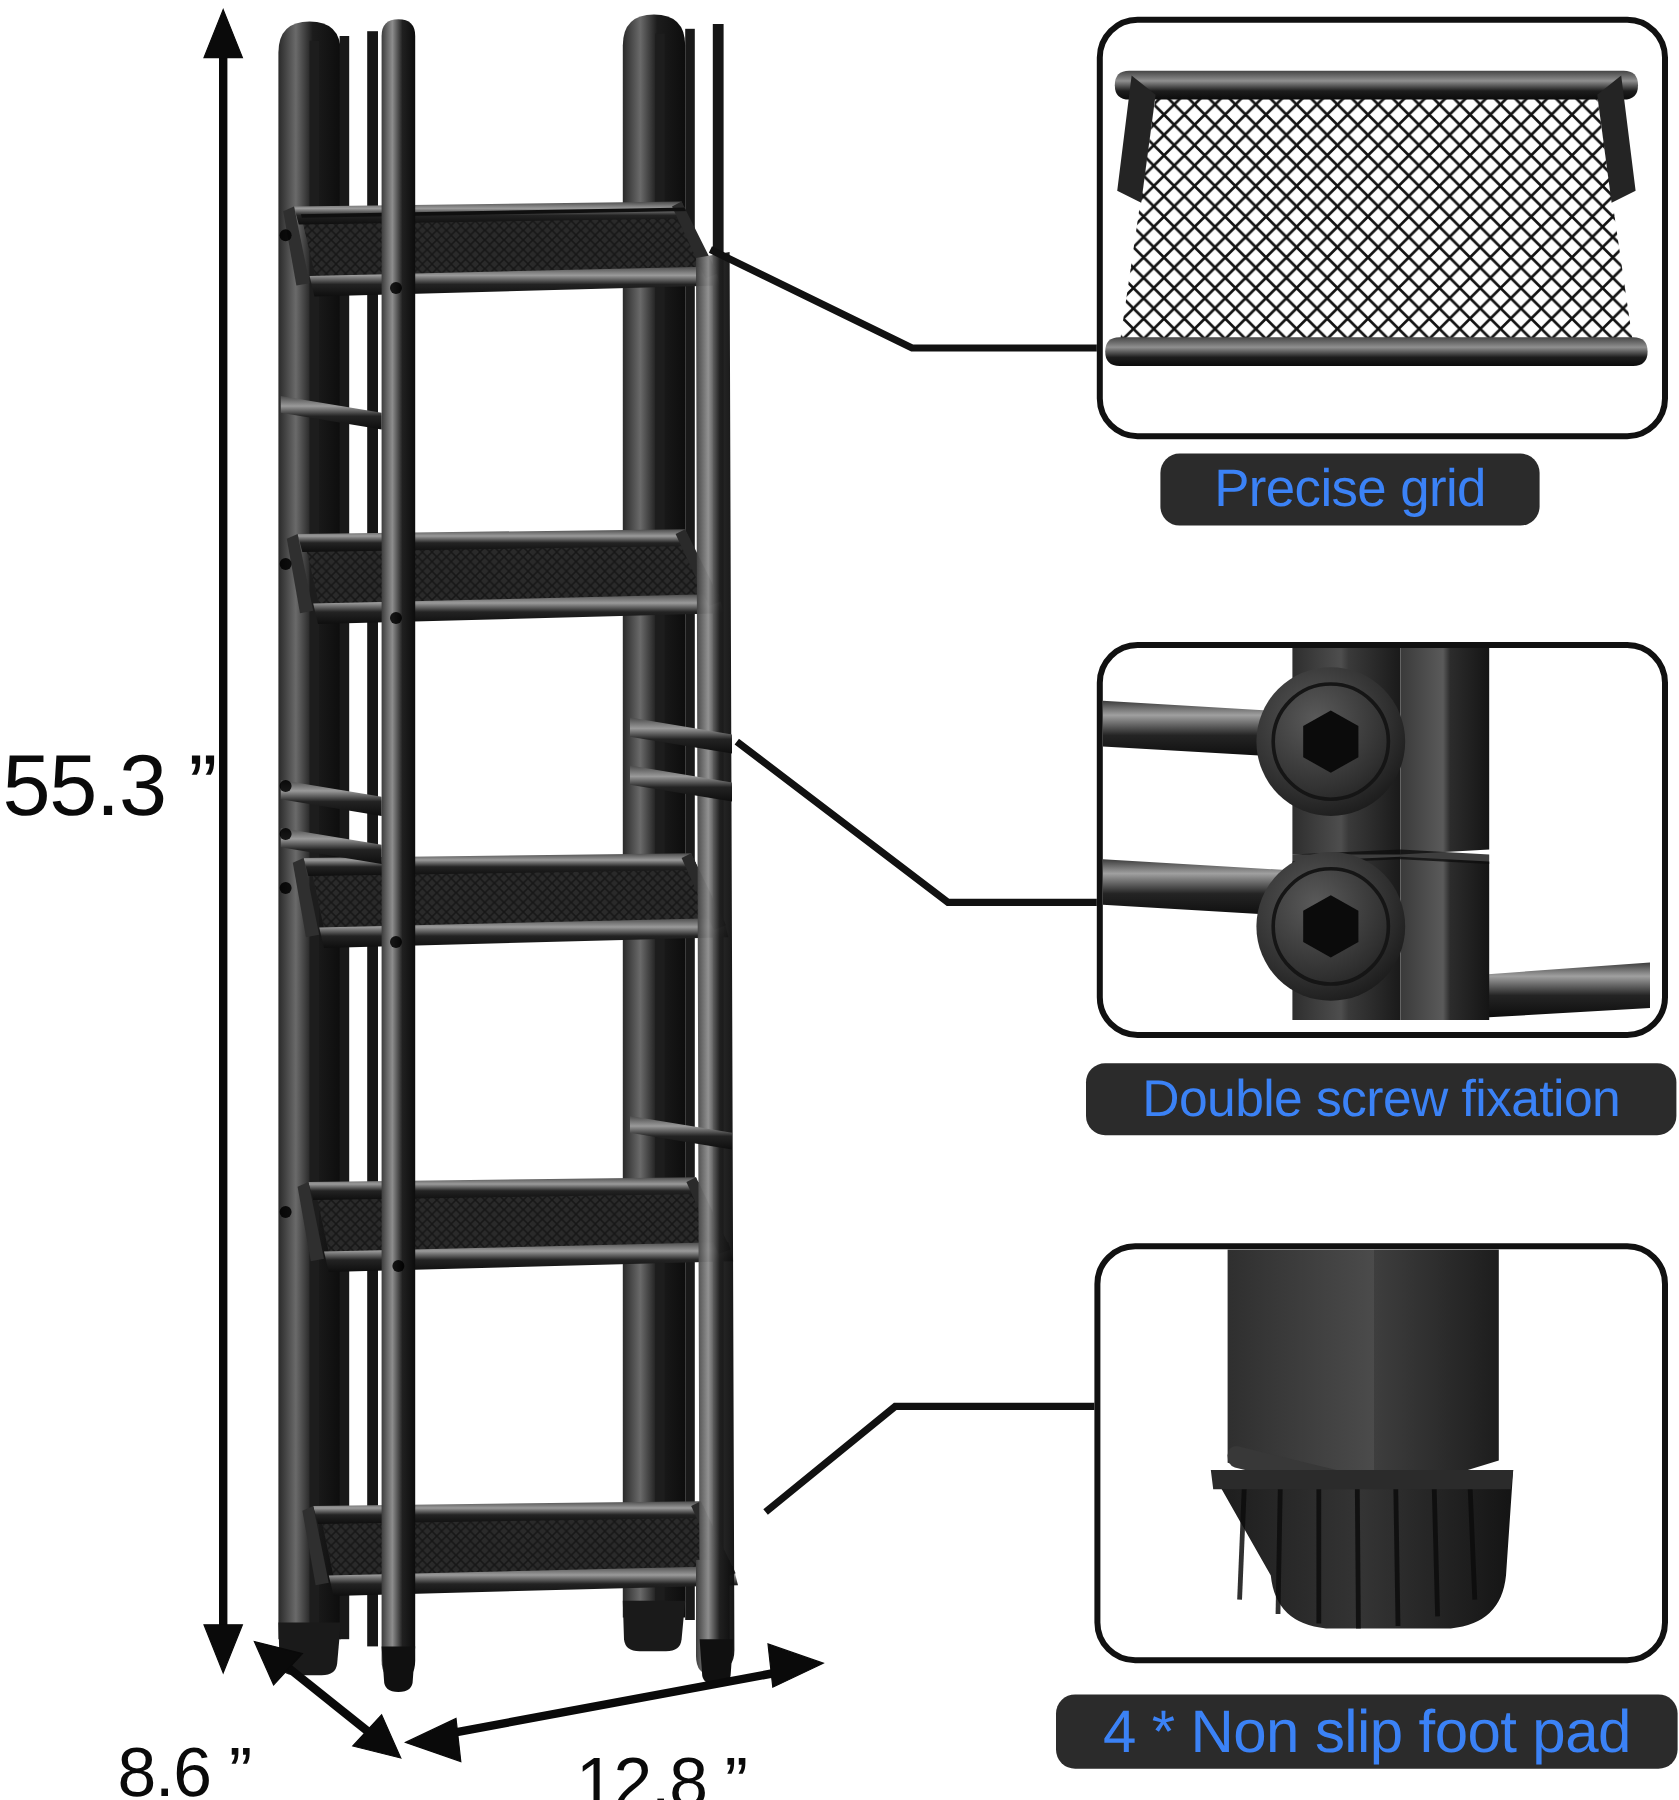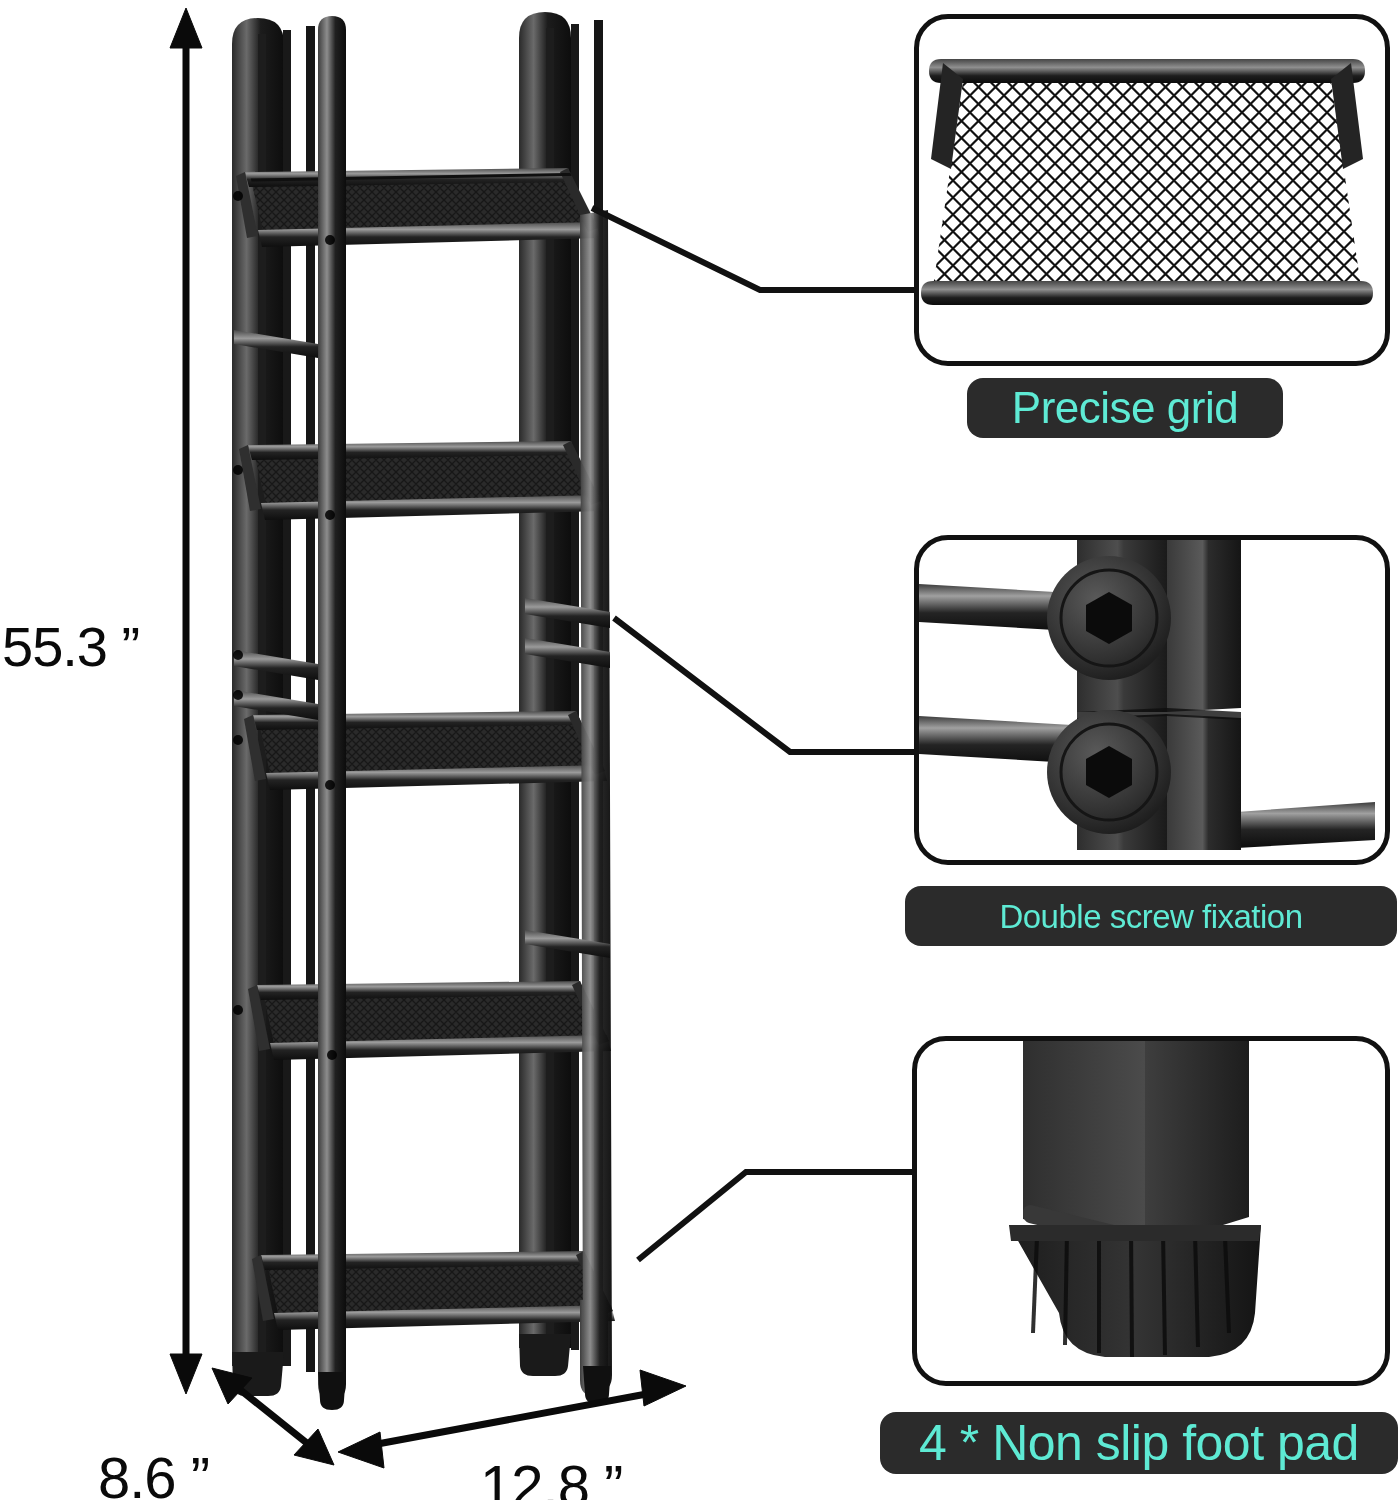--- a/index.html
+++ b/index.html
@@ -1,28 +1,28 @@
 <!DOCTYPE html>
 <html><head>
 <meta charset="utf-8">
 <style>
   html,body{margin:0;padding:0;background:#ffffff;}
   body{width:1399px;height:1500px;font-family:"Liberation Sans",sans-serif;overflow:hidden;}
   #stage{position:relative;width:1399px;height:1500px;background:#ffffff;}
 
   .dim-label{position:absolute;color:#0a0a0a;font-weight:400;letter-spacing:-1px;white-space:nowrap;}
-  #dim-height{left:2px;top:614px;font-size:56px;}
+  #dim-height{left:2px;top:614px;font-size:72px;}
   #dim-depth{left:98px;top:1444px;font-size:58px;}
   #dim-width{left:480px;top:1452px;font-size:58px;}
 
-  .pill{position:absolute;background:#2b2b2b;color:#5eead4;border-radius:16px;
+  .pill{position:absolute;background:#2b2b2b;color:#3b82f6;border-radius:16px;
         display:flex;align-items:center;justify-content:center;
         font-size:44px;letter-spacing:-0.5px;white-space:nowrap;line-height:1;}
   #pill-grid{left:967px;top:378px;width:316px;height:60px;}
-  #pill-screw{left:905px;top:886px;width:492px;height:60px;font-size:33px;}
+  #pill-screw{left:905px;top:886px;width:492px;height:60px;font-size:43px;}
   #pill-foot{left:880px;top:1412px;width:518px;height:62px;font-size:50px;}
 
   .callout-box{position:absolute;border:5px solid #111;border-radius:34px;background:#fff;overflow:hidden;}
   #box-grid{left:914px;top:14px;width:466px;height:342px;}
   #box-screw{left:914px;top:535px;width:466px;height:320px;}
   #box-foot{left:912px;top:1036px;width:468px;height:340px;}
 
   svg{display:block;}
   .svg-abs{position:absolute;left:0;top:0;pointer-events:none;}
 </style>

